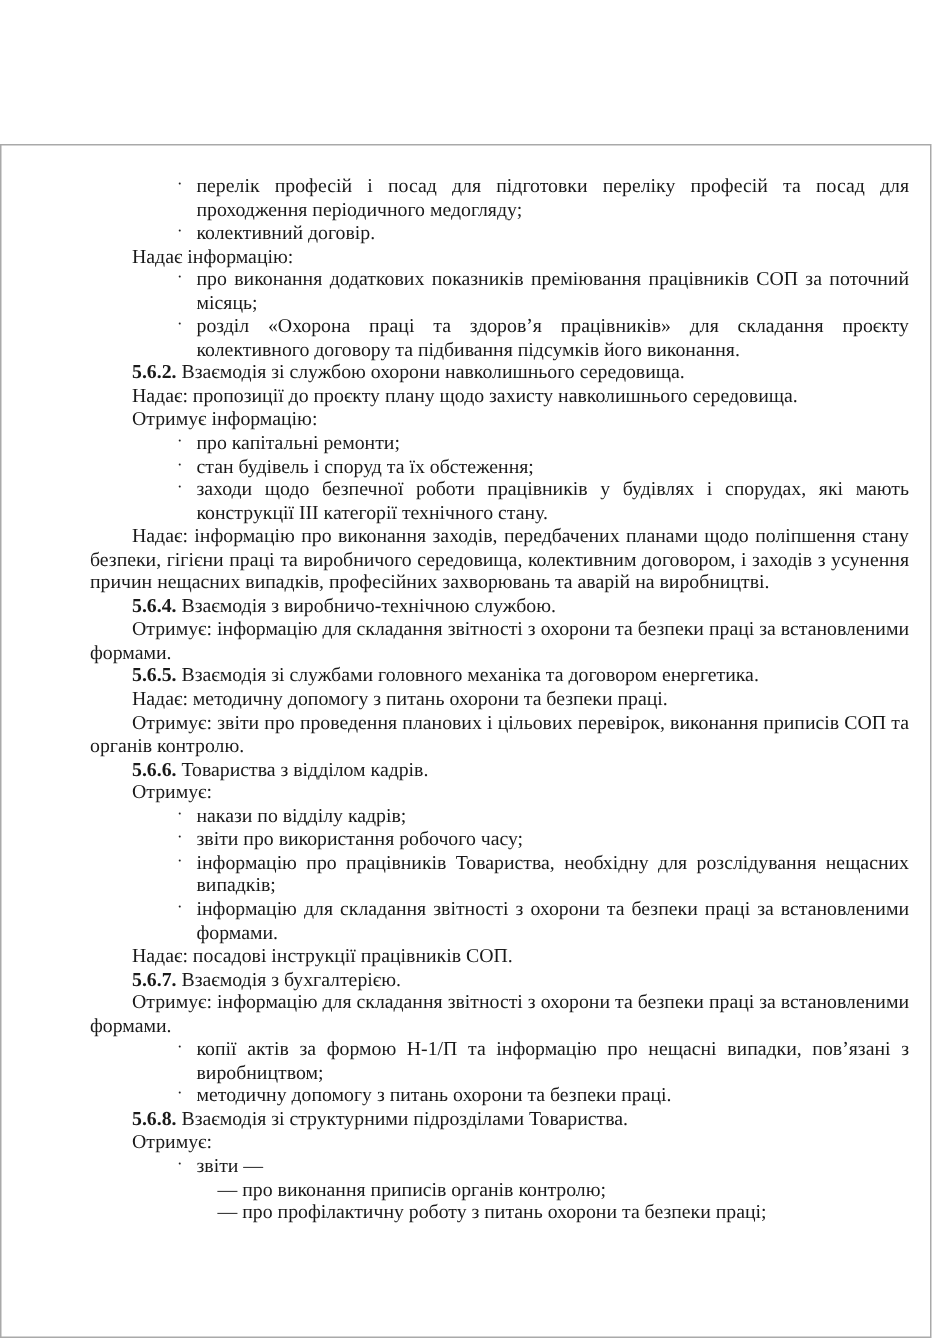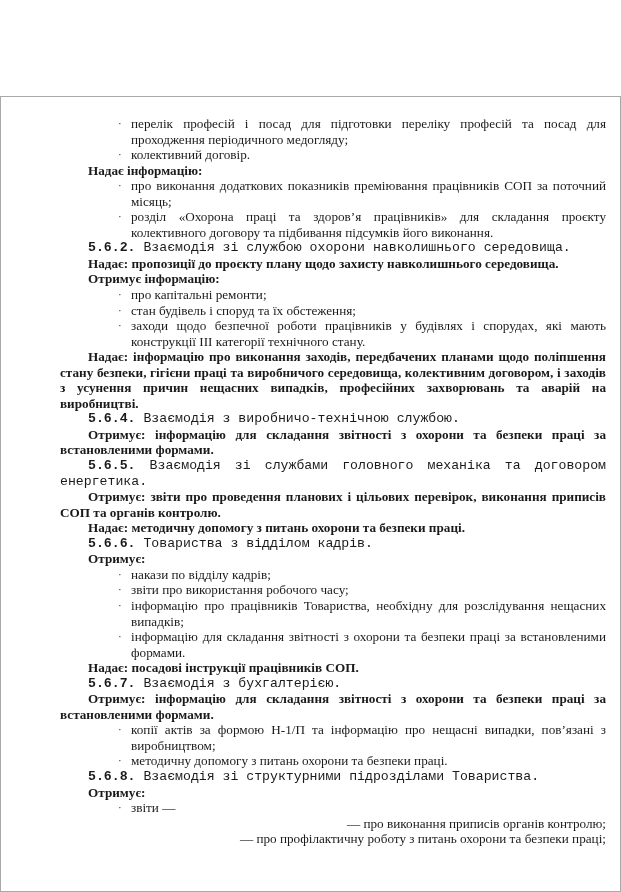--- a/index.html
+++ b/index.html
@@ -30,26 +30,24 @@
       width: 546px;
       color: #1a1a1a;
       font-family: "Liberation Serif", "DejaVu Serif", serif;
       font-size: 13.2px;
       line-height: 15.55px;
       text-align: justify;
     }
     .p {
       margin: 0;
       text-indent: 28px;
-      font-weight: bold;
     }
     .heading {
       margin: 0;
       text-indent: 28px;
-      font-family: Liberation Mono, monospace;
     }
     .num {
       font-weight: bold;
     }
     ul.bullets {
       list-style: none;
       margin: 0;
       padding: 0 0 0 71px;
     }
     ul.bullets li {
@@ -64,21 +62,21 @@
       font-size: 11px;
     }
     ul.dashes {
       list-style: none;
       margin: 0;
       padding: 0 0 0 14px;
     }
     ul.dashes li {
       margin: 0;
       padding: 0;
-      text-align: right;
+      text-align: left;
     }
   </style>
 </head>
 <body>
 
 <div class="page"></div>
 
 <div class="content">
 
   <ul class="bullets">
@@ -107,22 +105,22 @@
   </ul>
 
   <p class="p">Надає: інформацію про виконання заходів, передбачених планами щодо поліпшення стану безпеки, гігієни праці та виробничого середовища, колективним договором, і заходів з усунення причин нещасних випадків, професійних захворювань та аварій на виробництві.</p>
 
   <p class="heading"><span class="num">5.6.4.</span><span> Взаємодія з виробничо-технічною службою.</span></p>
 
   <p class="p">Отримує: інформацію для складання звітності з охорони та безпеки праці за встановленими формами.</p>
 
   <p class="heading"><span class="num">5.6.5.</span><span> Взаємодія зі службами головного механіка та договором енергетика.</span></p>
 
+  <p class="p">Надає: методичну допомогу з питань охорони та безпеки праці.</p>
   <p class="p">Отримує: звіти про проведення планових і цільових перевірок, виконання приписів СОП та органів контролю.</p>
-  <p class="p">Надає: методичну допомогу з питань охорони та безпеки праці.</p>
 
   <p class="heading"><span class="num">5.6.6.</span><span> Товариства з відділом кадрів.</span></p>
 
   <p class="p">Отримує:</p>
 
   <ul class="bullets">
     <li><span class="bul">·</span><span>накази по відділу кадрів;</span></li>
     <li><span class="bul">·</span><span>звіти про використання робочого часу;</span></li>
     <li><span class="bul">·</span><span>інформацію про працівників Товариства, необхідну для розслідування нещасних випадків;</span></li>
     <li><span class="bul">·</span><span>інформацію для складання звітності з охорони та безпеки праці за встановленими формами.</span></li>

